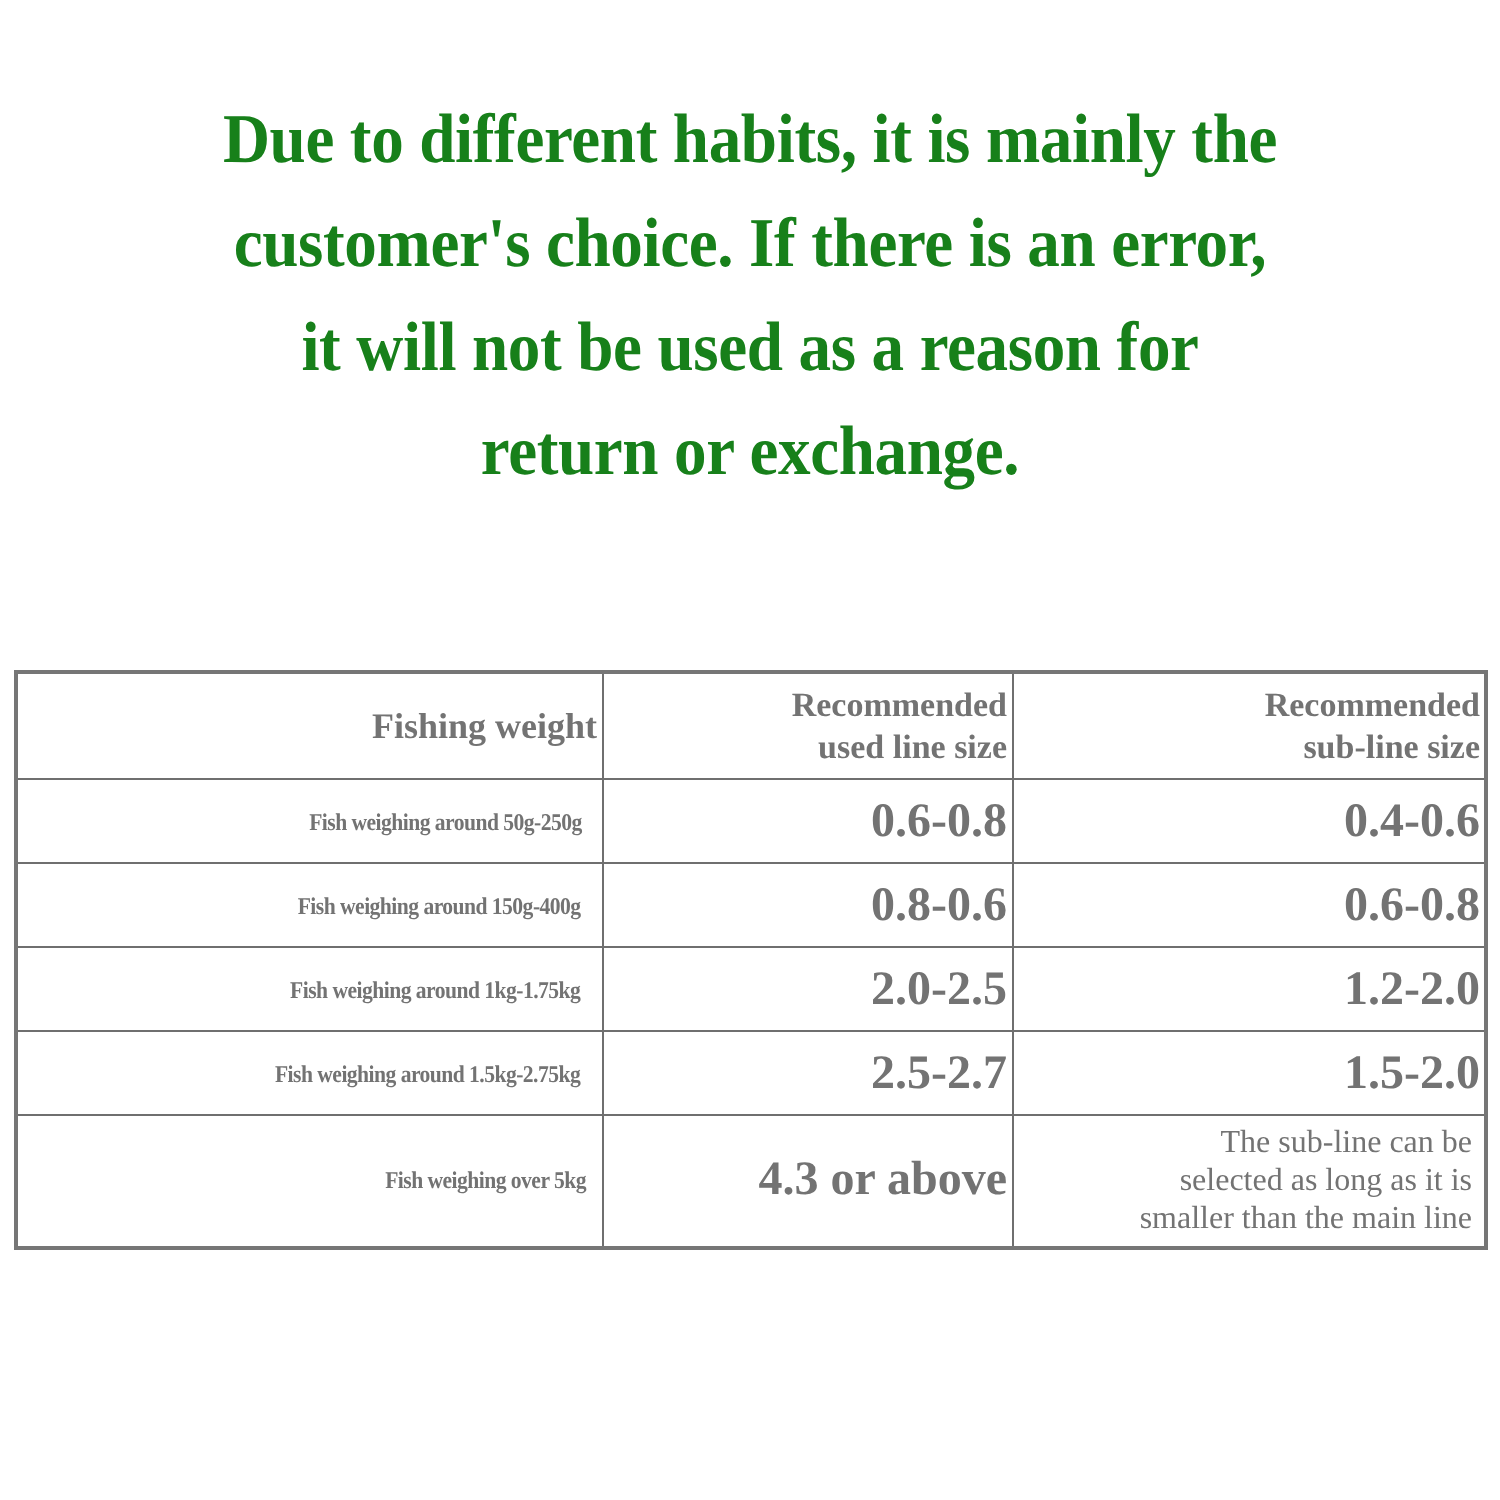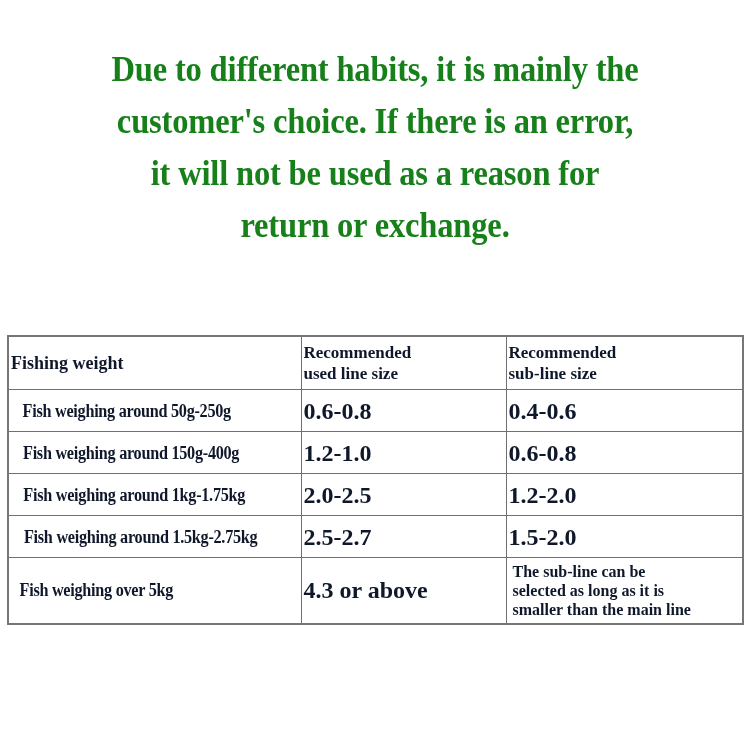--- a/index.html
+++ b/index.html
@@ -47,23 +47,23 @@
     border: 2px solid #767676;
     background: #ffffff;
   }
   .spec-table col.c1 { width: 293px; }
   .spec-table col.c2 { width: 205px; }
   .spec-table col.c3 { width: 237px; }
 
   .spec-table td,
   .spec-table th {
     border: 1px solid #6f6f6f;
-    text-align: left;
+    text-align: right;
     vertical-align: middle;
-    color: #0f172a;
+    color: #737373;
     padding: 0 2px;
     background: #ffffff;
   }
 
   
   .hdr th {
     height: 52px;
     font-weight: bold;
     font-size: 17px;
     line-height: 21px;
@@ -76,21 +76,21 @@
   .hdr th .two-line {
     display: block;
   }
 
   
   .spec-table tbody tr { height: 42px; }
   .spec-table tbody tr.last-row { height: 66px; }
 
   td.cell-weight {
     font-weight: bold;
-    font-size: 18px;
+    font-size: 12px;
     line-height: 22px;
     letter-spacing: -0.3px;
   }
   td.cell-weight span {
     display: inline-block;
     transform: scaleX(0.9);
     transform-origin: center;
     white-space: nowrap;
   }
 
@@ -99,21 +99,21 @@
     font-size: 24px;
     line-height: 28px;
     letter-spacing: 0px;
   }
   td.cell-size span {
     display: inline-block;
     white-space: nowrap;
   }
 
   td.cell-note {
-    font-weight: bold;
+    font-weight: normal;
     font-size: 16px;
     line-height: 19px;
     padding: 0 6px;
   }
   td.cell-note span {
     display: block;
   }
 </style>
 </head>
 <body>
@@ -147,21 +147,21 @@
     </tr>
   </thead>
   <tbody>
     <tr>
       <td class="cell-weight"><span>Fish weighing around 50g-250g</span></td>
       <td class="cell-size"><span>0.6-0.8</span></td>
       <td class="cell-size"><span>0.4-0.6</span></td>
     </tr>
     <tr>
       <td class="cell-weight"><span>Fish weighing around 150g-400g</span></td>
-      <td class="cell-size"><span>1.2-1.0</span></td>
+      <td class="cell-size"><span>0.8-0.6</span></td>
       <td class="cell-size"><span>0.6-0.8</span></td>
     </tr>
     <tr>
       <td class="cell-weight"><span>Fish weighing around 1kg-1.75kg</span></td>
       <td class="cell-size"><span>2.0-2.5</span></td>
       <td class="cell-size"><span>1.2-2.0</span></td>
     </tr>
     <tr>
       <td class="cell-weight"><span>Fish weighing around 1.5kg-2.75kg</span></td>
       <td class="cell-size"><span>2.5-2.7</span></td>

